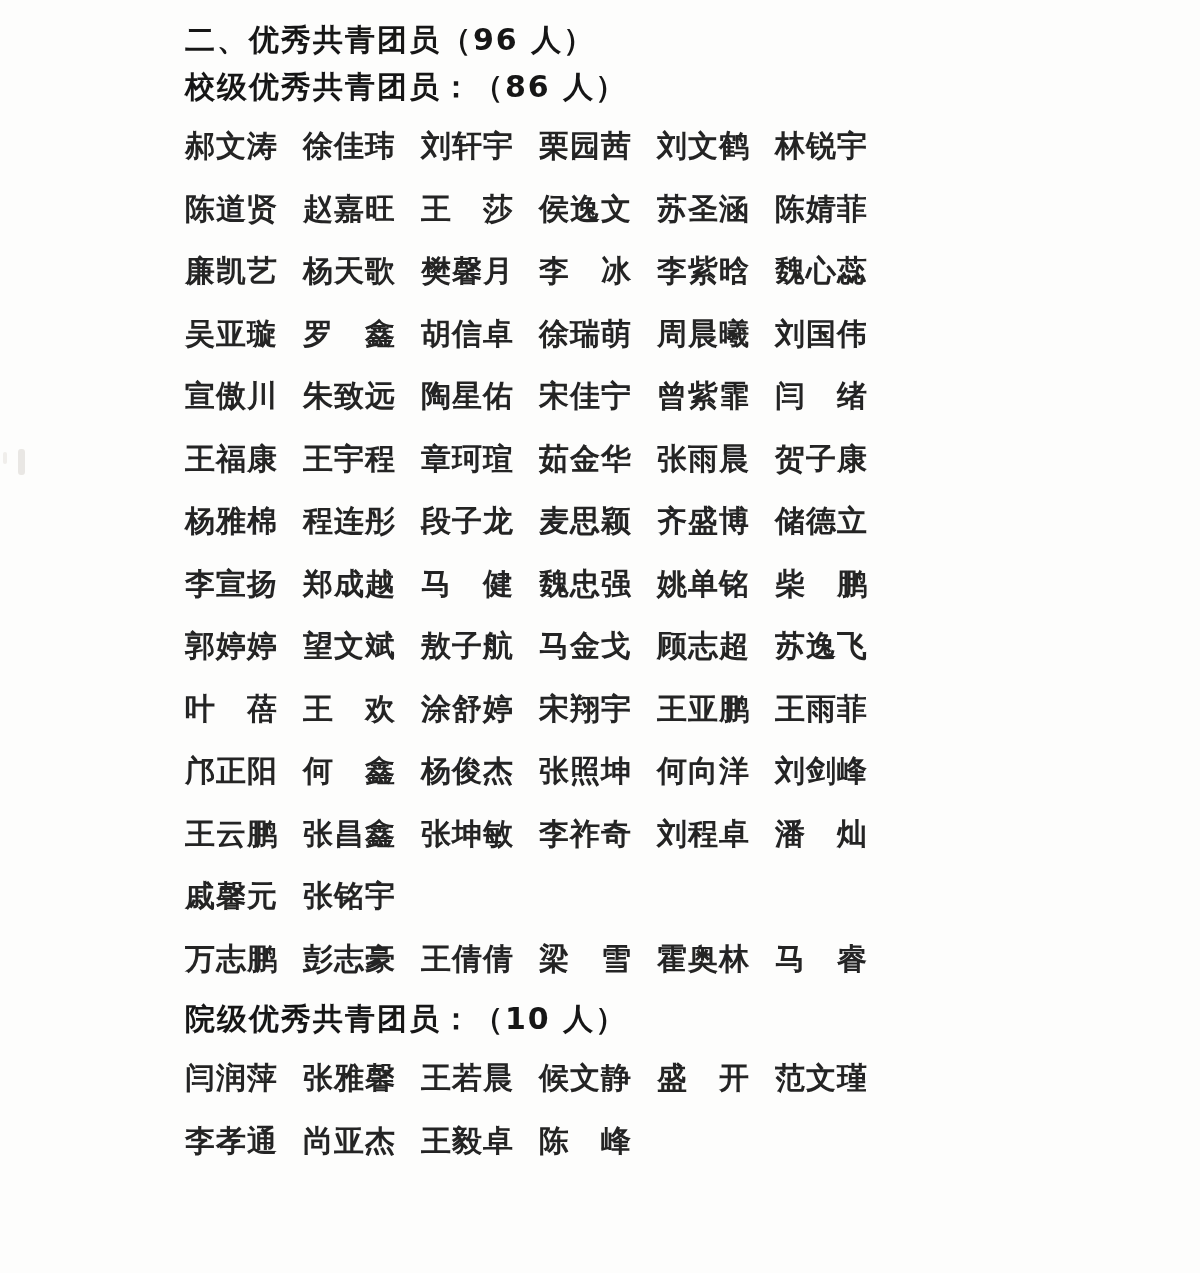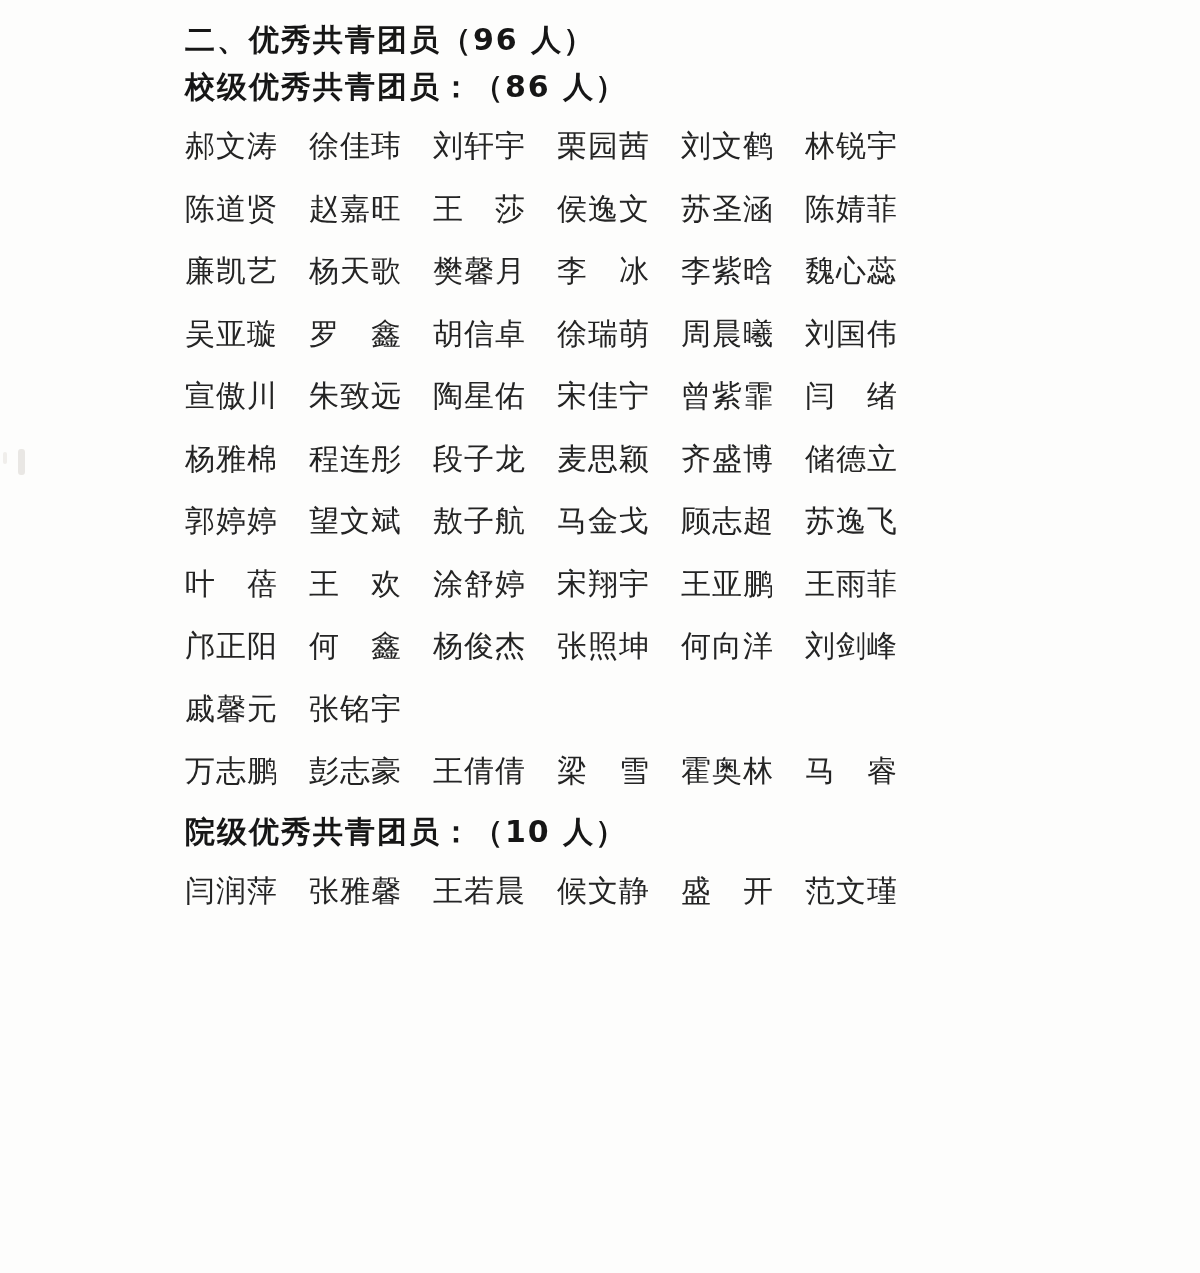--- a/index.html
+++ b/index.html
@@ -38,23 +38,24 @@
   }
   .doc-heading.sub2 {
     margin-top: 11px;
   }
   .name-grid {
     margin-top: 10px;
   }
   .name-row {
     display: grid;
     grid-template-columns: repeat(6, 100px);
-    column-gap: 24px;
+    column-gap: 18px;
     height: 62.5px;
     align-items: center;
+    font-weight: bold;
   }
   .name-cell {
     font-size: 30px;
     letter-spacing: 1px;
     white-space: nowrap;
     color: #242424;
     line-height: 34px;
   }
   .scan-artifact {
     position: absolute;
@@ -121,28 +122,44 @@
       </div>
       <div class="name-row">
         <span class="name-cell">宣傲川</span>
         <span class="name-cell">朱致远</span>
         <span class="name-cell">陶星佑</span>
         <span class="name-cell">宋佳宁</span>
         <span class="name-cell">曾紫霏</span>
         <span class="name-cell">闫　绪</span>
       </div>
       <div class="name-row">
+        <span class="name-cell">王福康</span>
+        <span class="name-cell">王宇程</span>
+        <span class="name-cell">章珂瑄</span>
+        <span class="name-cell">茹金华</span>
+        <span class="name-cell">张雨晨</span>
+        <span class="name-cell">贺子康</span>
+      </div>
+      <div class="name-row">
         <span class="name-cell">杨雅棉</span>
         <span class="name-cell">程连彤</span>
         <span class="name-cell">段子龙</span>
         <span class="name-cell">麦思颖</span>
         <span class="name-cell">齐盛博</span>
         <span class="name-cell">储德立</span>
       </div>
       <div class="name-row">
+        <span class="name-cell">李宣扬</span>
+        <span class="name-cell">郑成越</span>
+        <span class="name-cell">马　健</span>
+        <span class="name-cell">魏忠强</span>
+        <span class="name-cell">姚单铭</span>
+        <span class="name-cell">柴　鹏</span>
+      </div>
+      <div class="name-row">
         <span class="name-cell">郭婷婷</span>
         <span class="name-cell">望文斌</span>
         <span class="name-cell">敖子航</span>
         <span class="name-cell">马金戈</span>
         <span class="name-cell">顾志超</span>
         <span class="name-cell">苏逸飞</span>
       </div>
       <div class="name-row">
         <span class="name-cell">叶　蓓</span>
         <span class="name-cell">王　欢</span>
@@ -153,20 +170,28 @@
       </div>
       <div class="name-row">
         <span class="name-cell">邝正阳</span>
         <span class="name-cell">何　鑫</span>
         <span class="name-cell">杨俊杰</span>
         <span class="name-cell">张照坤</span>
         <span class="name-cell">何向洋</span>
         <span class="name-cell">刘剑峰</span>
       </div>
       <div class="name-row">
+        <span class="name-cell">王云鹏</span>
+        <span class="name-cell">张昌鑫</span>
+        <span class="name-cell">张坤敏</span>
+        <span class="name-cell">李祚奇</span>
+        <span class="name-cell">刘程卓</span>
+        <span class="name-cell">潘　灿</span>
+      </div>
+      <div class="name-row">
         <span class="name-cell">戚馨元</span>
         <span class="name-cell">张铭宇</span>
       </div>
       <div class="name-row">
         <span class="name-cell">万志鹏</span>
         <span class="name-cell">彭志豪</span>
         <span class="name-cell">王倩倩</span>
         <span class="name-cell">梁　雪</span>
         <span class="name-cell">霍奥林</span>
         <span class="name-cell">马　睿</span>
@@ -177,18 +202,24 @@
 
   <div class="name-grid">
       <div class="name-row">
         <span class="name-cell">闫润萍</span>
         <span class="name-cell">张雅馨</span>
         <span class="name-cell">王若晨</span>
         <span class="name-cell">候文静</span>
         <span class="name-cell">盛　开</span>
         <span class="name-cell">范文瑾</span>
       </div>
+      <div class="name-row">
+        <span class="name-cell">李孝通</span>
+        <span class="name-cell">尚亚杰</span>
+        <span class="name-cell">王毅卓</span>
+        <span class="name-cell">陈　峰</span>
+      </div>
     </div>
 
   <div class="scan-artifact"></div>
   <div class="scan-artifact-2"></div>
 
 </div>
 
 </body></html>

